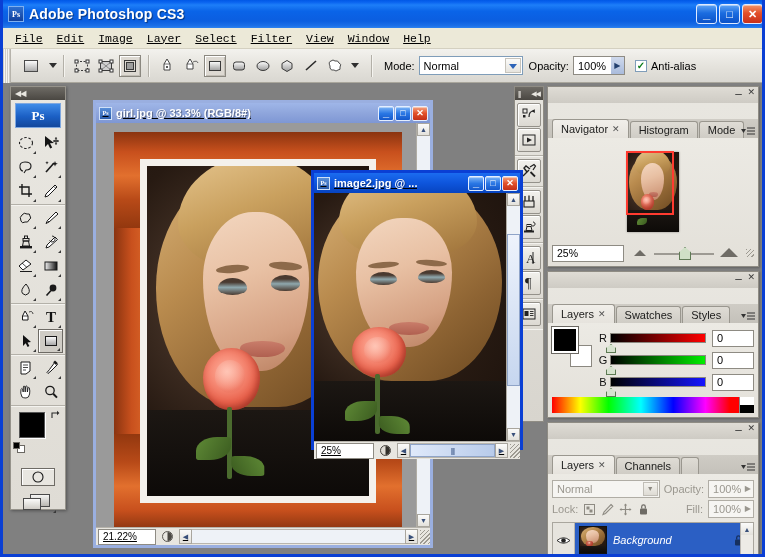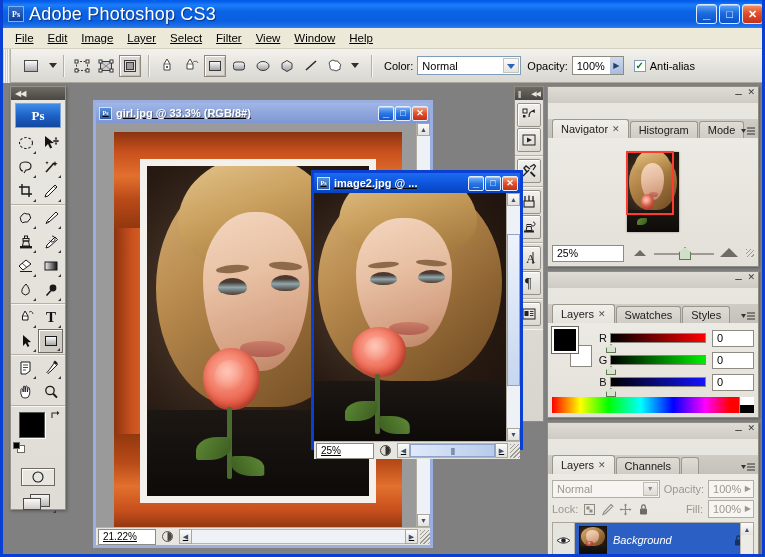--- a/index.html
+++ b/index.html
@@ -28,21 +28,21 @@
   }
   #titlebar .tb-icon {
     width: 16px; height: 16px; margin-left: 5px; margin-right: 5px;
     background: linear-gradient(to bottom,#2d6fd0,#12409c);
     border: 1px solid #7fb0f0;
     color: #fff; font-size: 8px; font-weight: bold;
     display:flex; align-items:center; justify-content:center;
     font-family:"Liberation Serif", serif;
   }
   #titlebar .tb-title {
-    color: #fff; font-size: 18px; font-weight: normal;
+    color: #fff; font-size: 14px; font-weight: bold;
     text-shadow: 1px 1px 1px rgba(0,0,0,.45);
     letter-spacing: .2px;
   }
   #titlebar .tb-btns { margin-left: auto; display: flex; gap: 2px; margin-right: 5px; }
   .winbtn {
     width: 21px; height: 20px; border: 1px solid #dfeaff;
     border-radius: 3px; position: relative;
     background: linear-gradient(to bottom,#5fa4f5,#1b6ce0 45%,#0c52c8);
     box-shadow: inset 0 1px 0 rgba(255,255,255,.45);
   }
@@ -54,21 +54,21 @@
 
   
   #menubar {
     position: absolute; left: 0; top: 28px; width: 759px; height: 21px;
     background: #ece9d8;
     border-bottom: 1px solid #d4d0c0;
     display: flex; align-items: center; padding-left: 5px;
   }
   .menu-item {
     padding: 2px 7px; font-size: 11.5px; color: #000;
-    font-family: Liberation Sans, sans-serif;
+    font-family: Liberation Mono, monospace;
   }
   .menu-item u { text-decoration: underline; }
 
   
   #optionsbar {
     position: absolute; left: 0; top: 49px; width: 759px; height: 34px;
     background: linear-gradient(to bottom,#f3f2ee,#e4e2dc 55%,#d9d7d1);
     border-bottom: 1px solid #a9a69c;
     display: flex; align-items: center;
   }
@@ -502,21 +502,21 @@
     </div>
     <div class="ob-tool">
       <svg width="20" height="18" viewBox="0 0 20 18">
         <path d="M5 9 Q3 5 6 4 Q8 2 10 4 Q13 3 14 6 Q17 7 15 10 Q16 13 13 13 Q11 15 9 13 Q6 14 5 11 Z" fill="#fff" stroke="#3a3a3a" stroke-width=".9"></path>
       </svg>
     </div>
     <div style="width:0;height:0;border-left:4px solid transparent;border-right:4px solid transparent;border-top:5px solid #2f2f2f;margin:0 6px 0 4px;"></div>
 
     <div class="ob-sep"></div>
 
-    <div class="ob-label">Color:</div>
+    <div class="ob-label">Mode:</div>
     <div class="ob-combo">
       <span>Normal</span>
       <span class="arrowbox">
         <svg width="8" height="6" viewBox="0 0 8 6">
             <polygon points="0,1 8,1 4,6" fill="#2d64b8"></polygon>
           </svg>
       </span>
     </div>
 
     <div class="ob-label">Opacity:</div>

